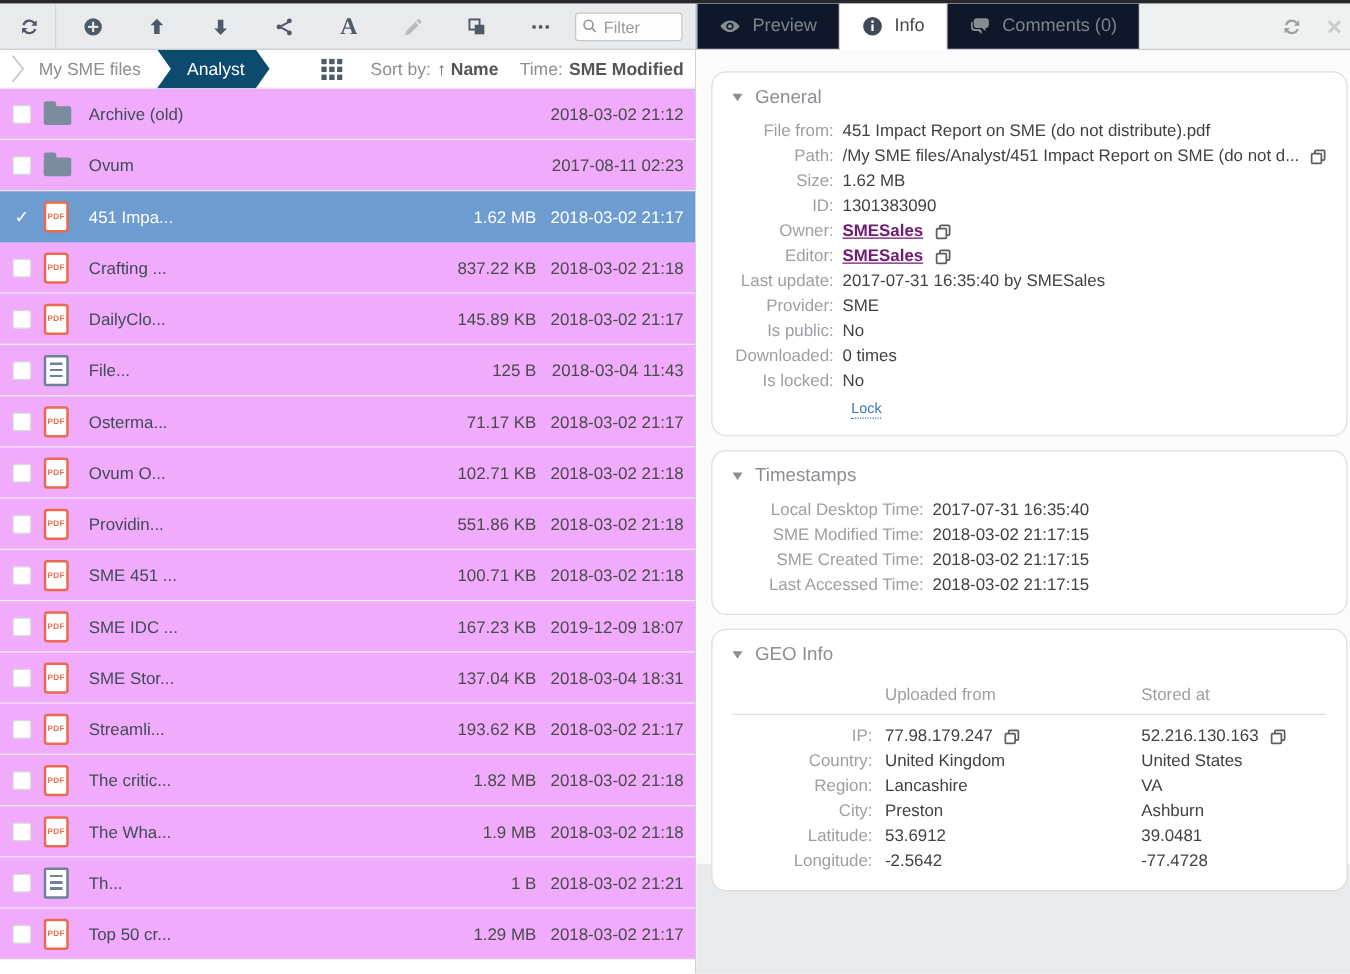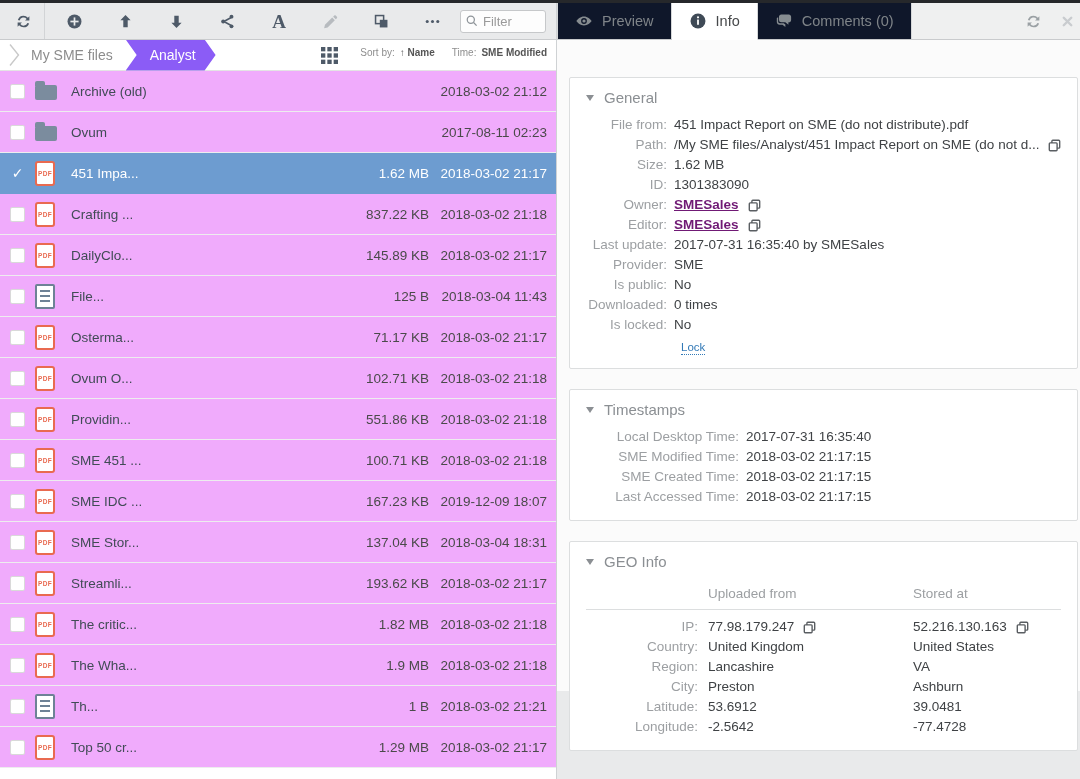--- a/index.html
+++ b/index.html
@@ -20,24 +20,24 @@
   .filter-wrap { position:relative; margin:0 4px 0 2px; }
   .filter-wrap input { width:86px; height:23px; border:1px solid #c6c8ca; border-radius:3px; background:#fdfdfd;
     padding:0 6px 0 22px; font-size:13px; color:#555; font-family:inherit; outline:none; }
   .filter-wrap input::placeholder { color:#9a9a9a; }
   .filter-glyph { position:absolute; left:5px; top:4px; width:14px; height:14px; color:#8e9499; }
   .filter-glyph svg { width:14px; height:14px; }
 
   .breadcrumb-bar { height:31px; flex:none; background:#fff; border-bottom:1px solid #e4e4e4; display:flex; align-items:center; }
   .lead-chevron { margin-left:7px; color:#c9c9c9; height:24px; }
   .crumb-root { margin-left:9px; color:#8c8c8c; font-size:14px; cursor:pointer; }
-  .crumb-current { margin-left:13px; background:#8b5cf6; color:#fff; font-size:14px; height:31px; line-height:31px;
+  .crumb-current { margin-left:13px; background:#0c4a6e; color:#fff; font-size:14px; height:31px; line-height:31px;
     padding:0 20px 0 24px; cursor:pointer;
     clip-path:polygon(0 0, calc(100% - 11px) 0, 100% 50%, calc(100% - 11px) 100%, 0 100%, 11px 50%); }
-  .view-controls { margin-left:auto; display:flex; padding-right:9px; font-size:10px; }
+  .view-controls { margin-left:auto; display:flex; padding-right:9px; font-size:14px; }
   .grid-icon { color:#4e5a68; width:17px; height:17px; margin-right:22px; cursor:pointer; }
   .grid-icon svg { width:17px; height:17px; fill:currentColor; }
   .vc-label { color:#8e8e8e; }
   .vc-value { color:#555; font-weight:700; margin-left:5px; cursor:pointer; }
   .vc-gap { width:17px; }
 
   .file-list { flex:1; overflow:hidden; }
   .row { height:41px; display:flex; align-items:center; border-bottom:1px solid #ededee; font-size:13.5px; background:#f0abfc; padding:0 9px 0 10px; cursor:pointer; }
   .cb { width:15px; height:15px; flex:none; border:1px solid #d9d9d9; border-radius:2px; background:#fff; }
   .sel-check { width:15px; text-align:center; color:#fff; font-weight:700; font-size:14px; flex:none; }
@@ -65,21 +65,21 @@
   .tab .ticon svg { width:18px; height:18px; fill:currentColor; }
   .tab.active .ticon { color:#3f4a56; }
   .tab-bar-right { margin-left:auto; display:flex; align-items:center; gap:18px; padding-right:15px; }
   .pbtn { cursor:pointer; display:flex; }
   .pbtn svg { fill:currentColor; }
   .pbtn.prefresh { color:#9aa0a4; } .pbtn.prefresh svg { width:17px; height:17px; }
   .pbtn.pclose { color:#c9cccf; } .pbtn.pclose svg { width:15px; height:15px; }
 
   .tab-content { flex:1; padding:17px 12px 0; position:relative; }
   .panel-bottom { position:absolute; left:0; right:0; bottom:0; height:88px; background:#e9eaeb; }
-  .info-box { position:relative; z-index:1; background:#fff; border:1px solid #dcdedf; border-radius:2px; padding:11px 16px 13px; margin-bottom:11px;margin-top:20px; }
+  .info-box { position:relative; z-index:1; background:#fff; border:1px solid #dcdedf; border-radius:12px; padding:11px 16px 13px; margin-bottom:11px; }
   .box-header { display:flex; align-items:center; gap:10px; color:#8b8f93; font-size:15px; margin-bottom:9px; cursor:pointer; }
   .tri { width:0; height:0; border-left:4.5px solid transparent; border-right:4.5px solid transparent; border-top:6px solid #8b8f93; }
   .info-row { display:flex; line-height:20px; font-size:13.5px; }
   .ilabel { width:88px; flex:none; text-align:right; color:#9c9fa2; padding-right:7px; }
   .box-ts .ilabel { width:160px; }
   .ival { color:#3f4245; display:flex; align-items:center; gap:9px; white-space:nowrap; }
   .ival a { color:#701a75; font-weight:700; text-decoration:underline; cursor:pointer; }
   .copy-ic { color:#5a5e62; display:inline-flex; cursor:pointer; }
   .copy-ic svg { width:13px; height:13px; stroke:currentColor; fill:none; stroke-width:1.6; }
   .row-path .ival { width:100%; }

